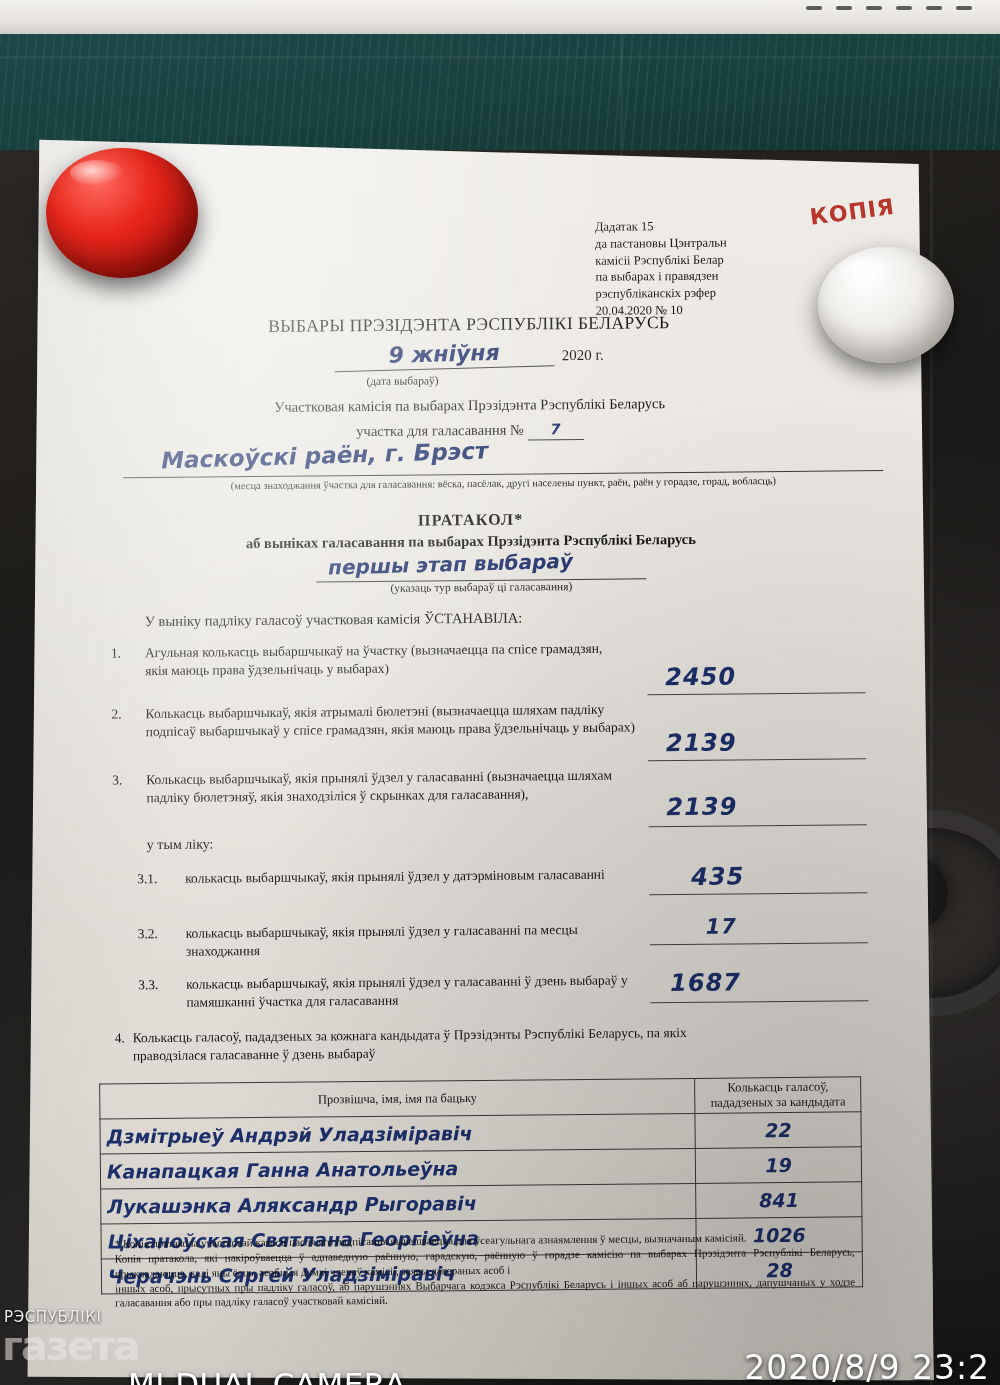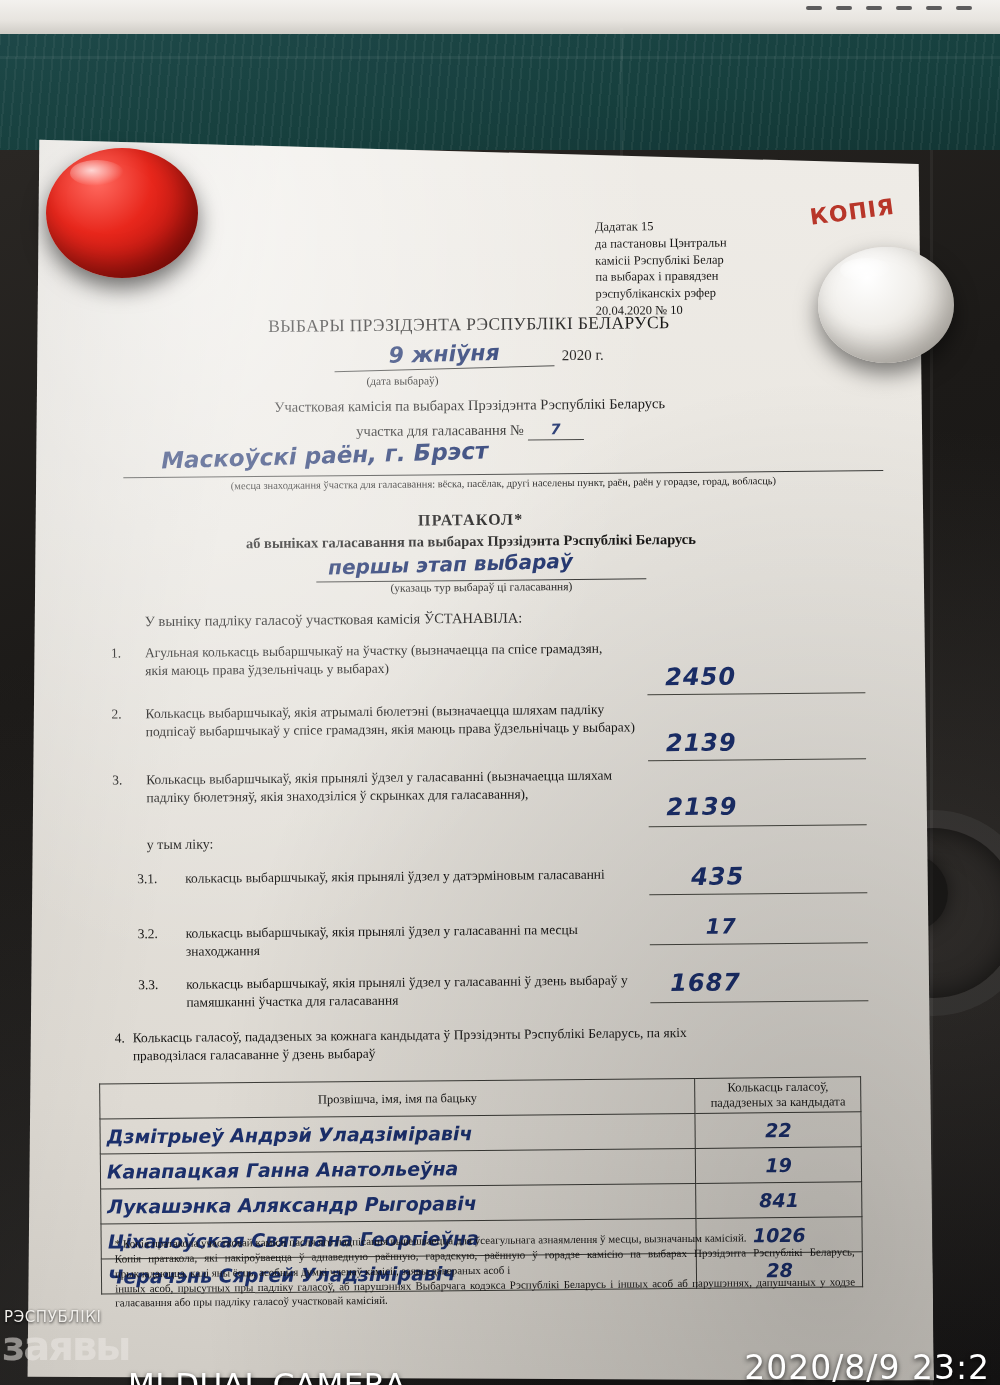--- a/index.html
+++ b/index.html
@@ -539,17 +539,17 @@
         <div>іншых асоб, прысутных пры падліку галасоў, аб парушэннях Выбарчага кодэкса Рэспублікі Беларусь і іншых асоб аб парушэннях, дапушчаных у ходзе галасавання або пры падліку галасоў участковай камісіяй.</div>
       </div>
 
     </div>
   </div>
 
   <div class="magnet magnet-red"></div>
   <div class="magnet magnet-white"></div>
 
   <div class="wm-brest">РЭСПУБЛІКІ</div>
-  <div class="wm-logo">заявы</div>
+  <div class="wm-logo">газета</div>
   <div class="wm-shot2">MI DUAL CAMERA</div>
   <div class="wm-date">2020/8/9  23:2</div>
 
 </div>
 
 </body></html>

